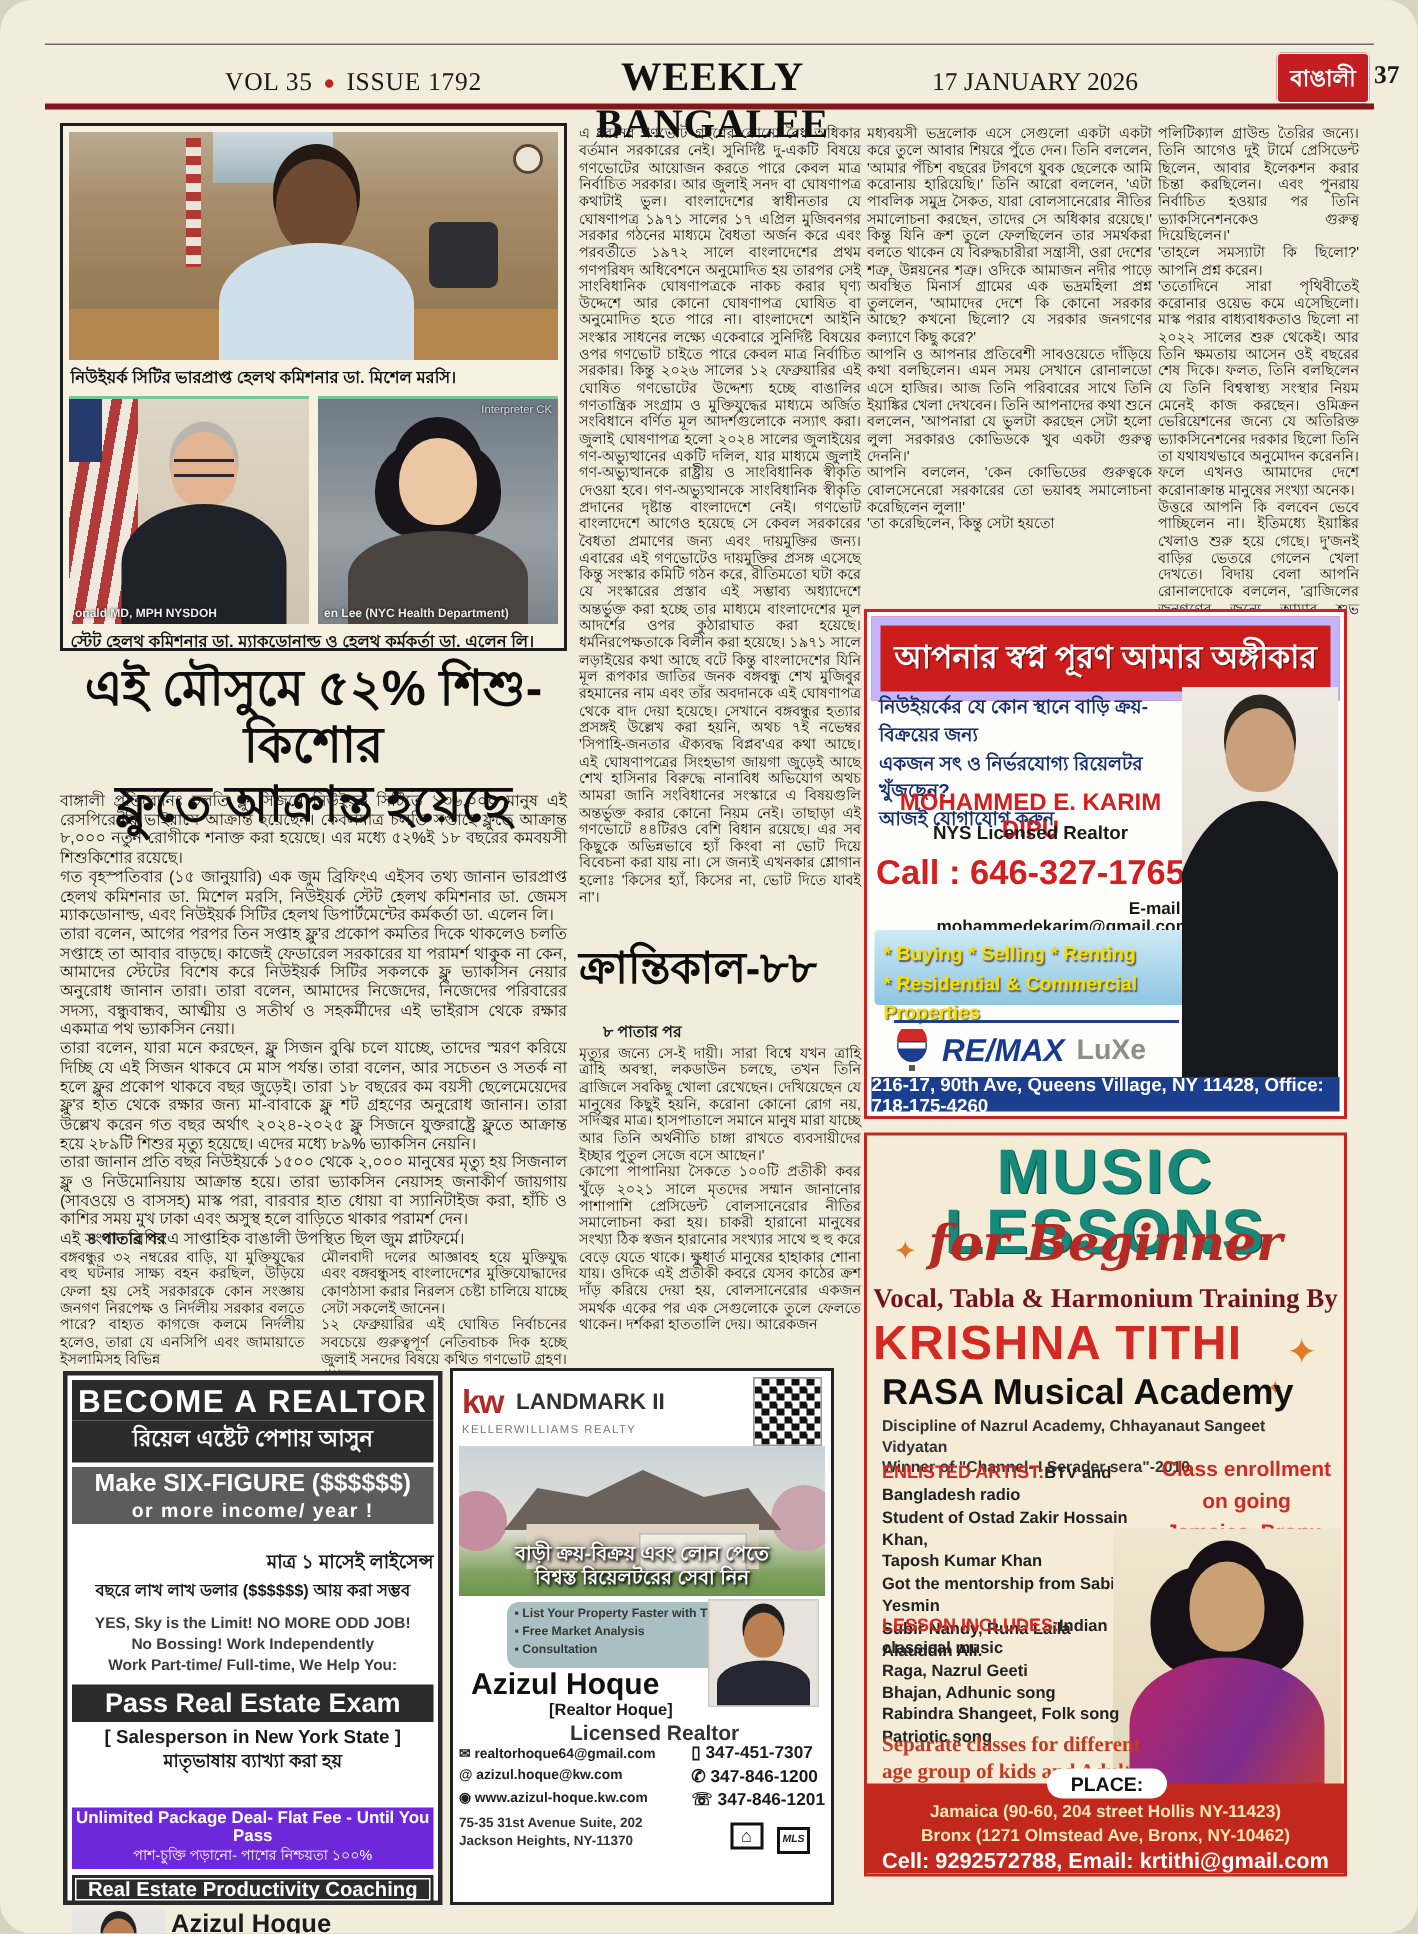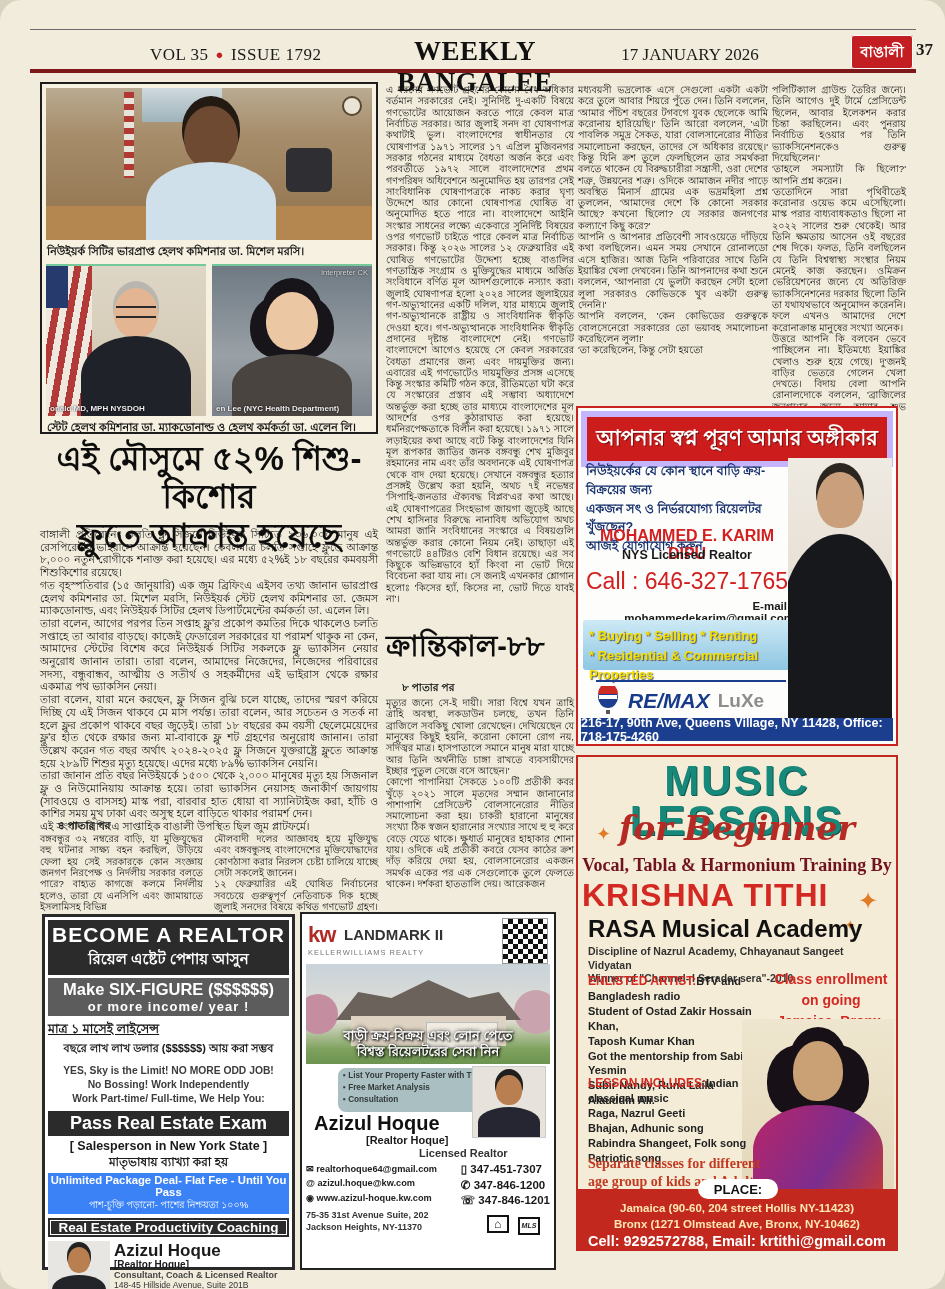--- a/index.html
+++ b/index.html
@@ -67,21 +67,21 @@
   .vote-c1{left:40px;top:833px;width:163px;}
   .vote-c2{left:214px;top:833px;width:164px;}
   
   .karim{left:576px;top:406px;width:322px;height:340px;background:#fdfdfb;border:2px solid #c22;box-sizing:border-box;}
   .karim .banner{position:absolute;left:3px;top:3px;right:3px;height:44px;background:#cd1c1c;color:#fff;
                  display:flex;align-items:center;justify-content:center;font-weight:bold;font-size:21px;
                  text-shadow:1px 1px 0 #7a0d0d;border:6px solid #c4b5fd;}
   .karim .intro{position:absolute;left:8px;top:54px;width:206px;font-weight:bold;font-size:12.5px;line-height:1.5;color:#17316e;}
   .karim .kname{position:absolute;left:2px;top:119px;width:214px;text-align:center;color:#d31f1f;font-weight:bold;font-size:16px;}
   .karim .ktitle{position:absolute;left:2px;top:140px;width:214px;text-align:center;font-weight:bold;font-size:12.5px;}
-  .karim .call{position:absolute;left:2px;top:160px;width:214px;text-align:center;color:#d31f1f;font-weight:normal;font-size:23px;}
+  .karim .call{position:absolute;left:2px;top:160px;width:214px;text-align:center;color:#d31f1f;font-weight:bold;font-size:23px;}
   .karim .email{position:absolute;left:2px;top:192px;width:214px;text-align:right;font-weight:bold;font-size:11.5px;}
   .karim .svcbox{position:absolute;left:5px;top:212px;width:210px;height:50px;background:linear-gradient(180deg,#cde9f5,#8ec6e2);
                  border-radius:3px;padding:6px 6px;box-sizing:border-box;}
   .karim .svcbox div{color:#f5e000;font-weight:bold;font-size:13px;text-shadow:1px 1px 1px #555;line-height:1.5;}
   .karim .remax{position:absolute;left:18px;top:272px;width:190px;display:flex;align-items:center;gap:8px;border-top:2px solid #1d3d8f;border-bottom:2px solid #1d3d8f;padding:4px 0;}
   .karim .remax .rmtext{font-weight:bold;font-size:21px;color:#173a8c;font-style:italic;}
   .karim .remax .luxe{font-size:19px;color:#8d8d8d;font-weight:bold;}
   .karim .addrbar{position:absolute;left:3px;bottom:3px;right:3px;height:23px;background:#1b3e8f;color:#fff;
                   display:flex;align-items:center;justify-content:center;font-weight:bold;font-size:12.5px;}
   .karim .kphoto{position:absolute;right:4px;top:50px;width:104px;height:262px;background:linear-gradient(180deg,#efeae2,#ddd5c8);overflow:hidden;}
@@ -118,27 +118,27 @@
   .music .maddr{font-weight:bold;font-size:11.5px;color:#ffe9b0;line-height:1.35;margin-top:12px;}
   .music .mcell{font-weight:bold;font-size:14.5px;color:#fff;margin-top:1px;}
   
   .become{left:42px;top:914px;width:253px;height:356px;background:#fff;border:3px solid #2a2a2a;box-sizing:border-box;padding:3px;}
   .bar{background:#2b2b2b;color:#fff;text-align:center;font-weight:bold;}
   .become .h1{font-size:21px;letter-spacing:1px;padding-top:3px;}
   .become .h2{font-size:15px;padding-bottom:3px;}
   .become .gray{background:#5c5c5c;color:#fff;text-align:center;font-weight:bold;margin-top:3px;padding:2px 0;}
   .become .g1{font-size:16.5px;}
   .become .g2{font-size:13px;letter-spacing:1px;}
-  .become .bn1{text-align:left;font-weight:bold;font-size:12.5px;margin-top:4px;text-decoration:underline;}
+  .become .bn1{text-align:right;font-weight:bold;font-size:12.5px;margin-top:16px;}
   .become .bn2{text-align:center;font-weight:bold;font-size:11px;}
   .become .yes{text-align:center;font-weight:bold;font-size:10.3px;color:#3c3c3c;margin-top:5px;line-height:1.35;}
   .become .exam{font-size:18px;margin-top:5px;padding:2px 16px;}
   .become .sales{text-align:center;font-weight:bold;font-size:12.5px;margin-top:3px;}
   .become .bn3{text-align:center;font-weight:bold;font-size:12px;}
-  .become .pkg{background:#3b82f6;color:#fff;text-align:center;margin-top:0;padding:1px 0;}
+  .become .pkg{background:#6d28d9;color:#fff;text-align:center;margin-top:20px;padding:1px 0;}
   .become .p1{font-size:11.3px;font-weight:bold;}
   .become .p2{font-size:9.5px;}
   .become .coach{font-size:13.5px;margin-top:4px;padding:2px 0;outline:1px solid #fff;outline-offset:-3px;}
   .become .bottom{position:relative;margin-top:4px;height:62px;}
   .become .bphoto{position:absolute;left:0;top:0;width:62px;height:60px;background:#e8e6e2;overflow:hidden;}
   .pb .head{top:6px;width:22px;height:26px;background:#b97f51;box-shadow:0 -4px 0 1px #222;}
   .pb .torso{top:34px;width:54px;height:28px;background:#23242a;}
   .become .bname{position:absolute;left:66px;top:0;font-weight:bold;font-size:17px;}
   .become .bname2{position:absolute;left:66px;top:18px;font-weight:bold;font-size:10px;}
   .become .brole{position:absolute;left:66px;top:29px;font-size:9px;font-weight:bold;color:#444;}
@@ -162,21 +162,21 @@
   .kw .bullets{display:flex;gap:4px;margin-top:3px;font-size:8.3px;font-weight:bold;color:#333;line-height:1.5;}
   .kw .bullets div{flex:1;}
   .kw .featrow{position:relative;height:72px;margin-top:2px;}
   .kw .featbox{position:absolute;left:0;top:2px;width:176px;height:44px;background:#a9bfc1;border-radius:8px;
                padding:2px 5px;box-sizing:border-box;font-size:8.2px;font-weight:bold;color:#343a3a;line-height:1.45;margin-left:32px;}
   .kw .kwphoto{position:absolute;right:4px;top:0;width:72px;height:70px;background:#e7e3dc;border:1px solid #ccc;overflow:hidden;}
   .pz .head{top:8px;width:26px;height:30px;background:#b97f51;box-shadow:0 -5px 0 1px #1f1f1f;}
   .pz .torso{top:40px;width:62px;height:30px;background:#252631;}
   .kw .zname{position:absolute;left:8px;top:46px;font-weight:bold;font-size:20px;color:#111;}
   .kw .zname2{position:absolute;left:60px;top:68px;font-weight:bold;font-size:11px;}
-  .kw .zrole{position:absolute;left:74px;top:81px;font-weight:bold;font-size:11px;color:#333;margin-left:39px;}
+  .kw .zrole{position:absolute;left:74px;top:81px;font-weight:bold;font-size:14px;color:#333;}
   .kw .contacts{position:relative;height:44px;margin-top:24px;}
   .kw .emails{position:absolute;left:0;top:0;font-size:9.2px;font-weight:bold;color:#222;line-height:1.55;}
   .kw .phones{position:absolute;right:0;top:0;font-size:11.5px;font-weight:bold;text-align:left;line-height:1.35;}
   .kw .addr{position:relative;font-size:9px;font-weight:bold;color:#333;line-height:1.3;margin-top:4px;}
   .kw .certs{position:absolute;right:14px;margin-top:-18px;font-size:12px;}
   .kw .cert{display:inline-block;border:2px solid #111;width:18px;height:14px;text-align:center;line-height:14px;font-weight:bold;margin-left:6px;}
   .kw .mls{font-size:7px;font-style:italic;}
 </style>
 </head>
 <body>

